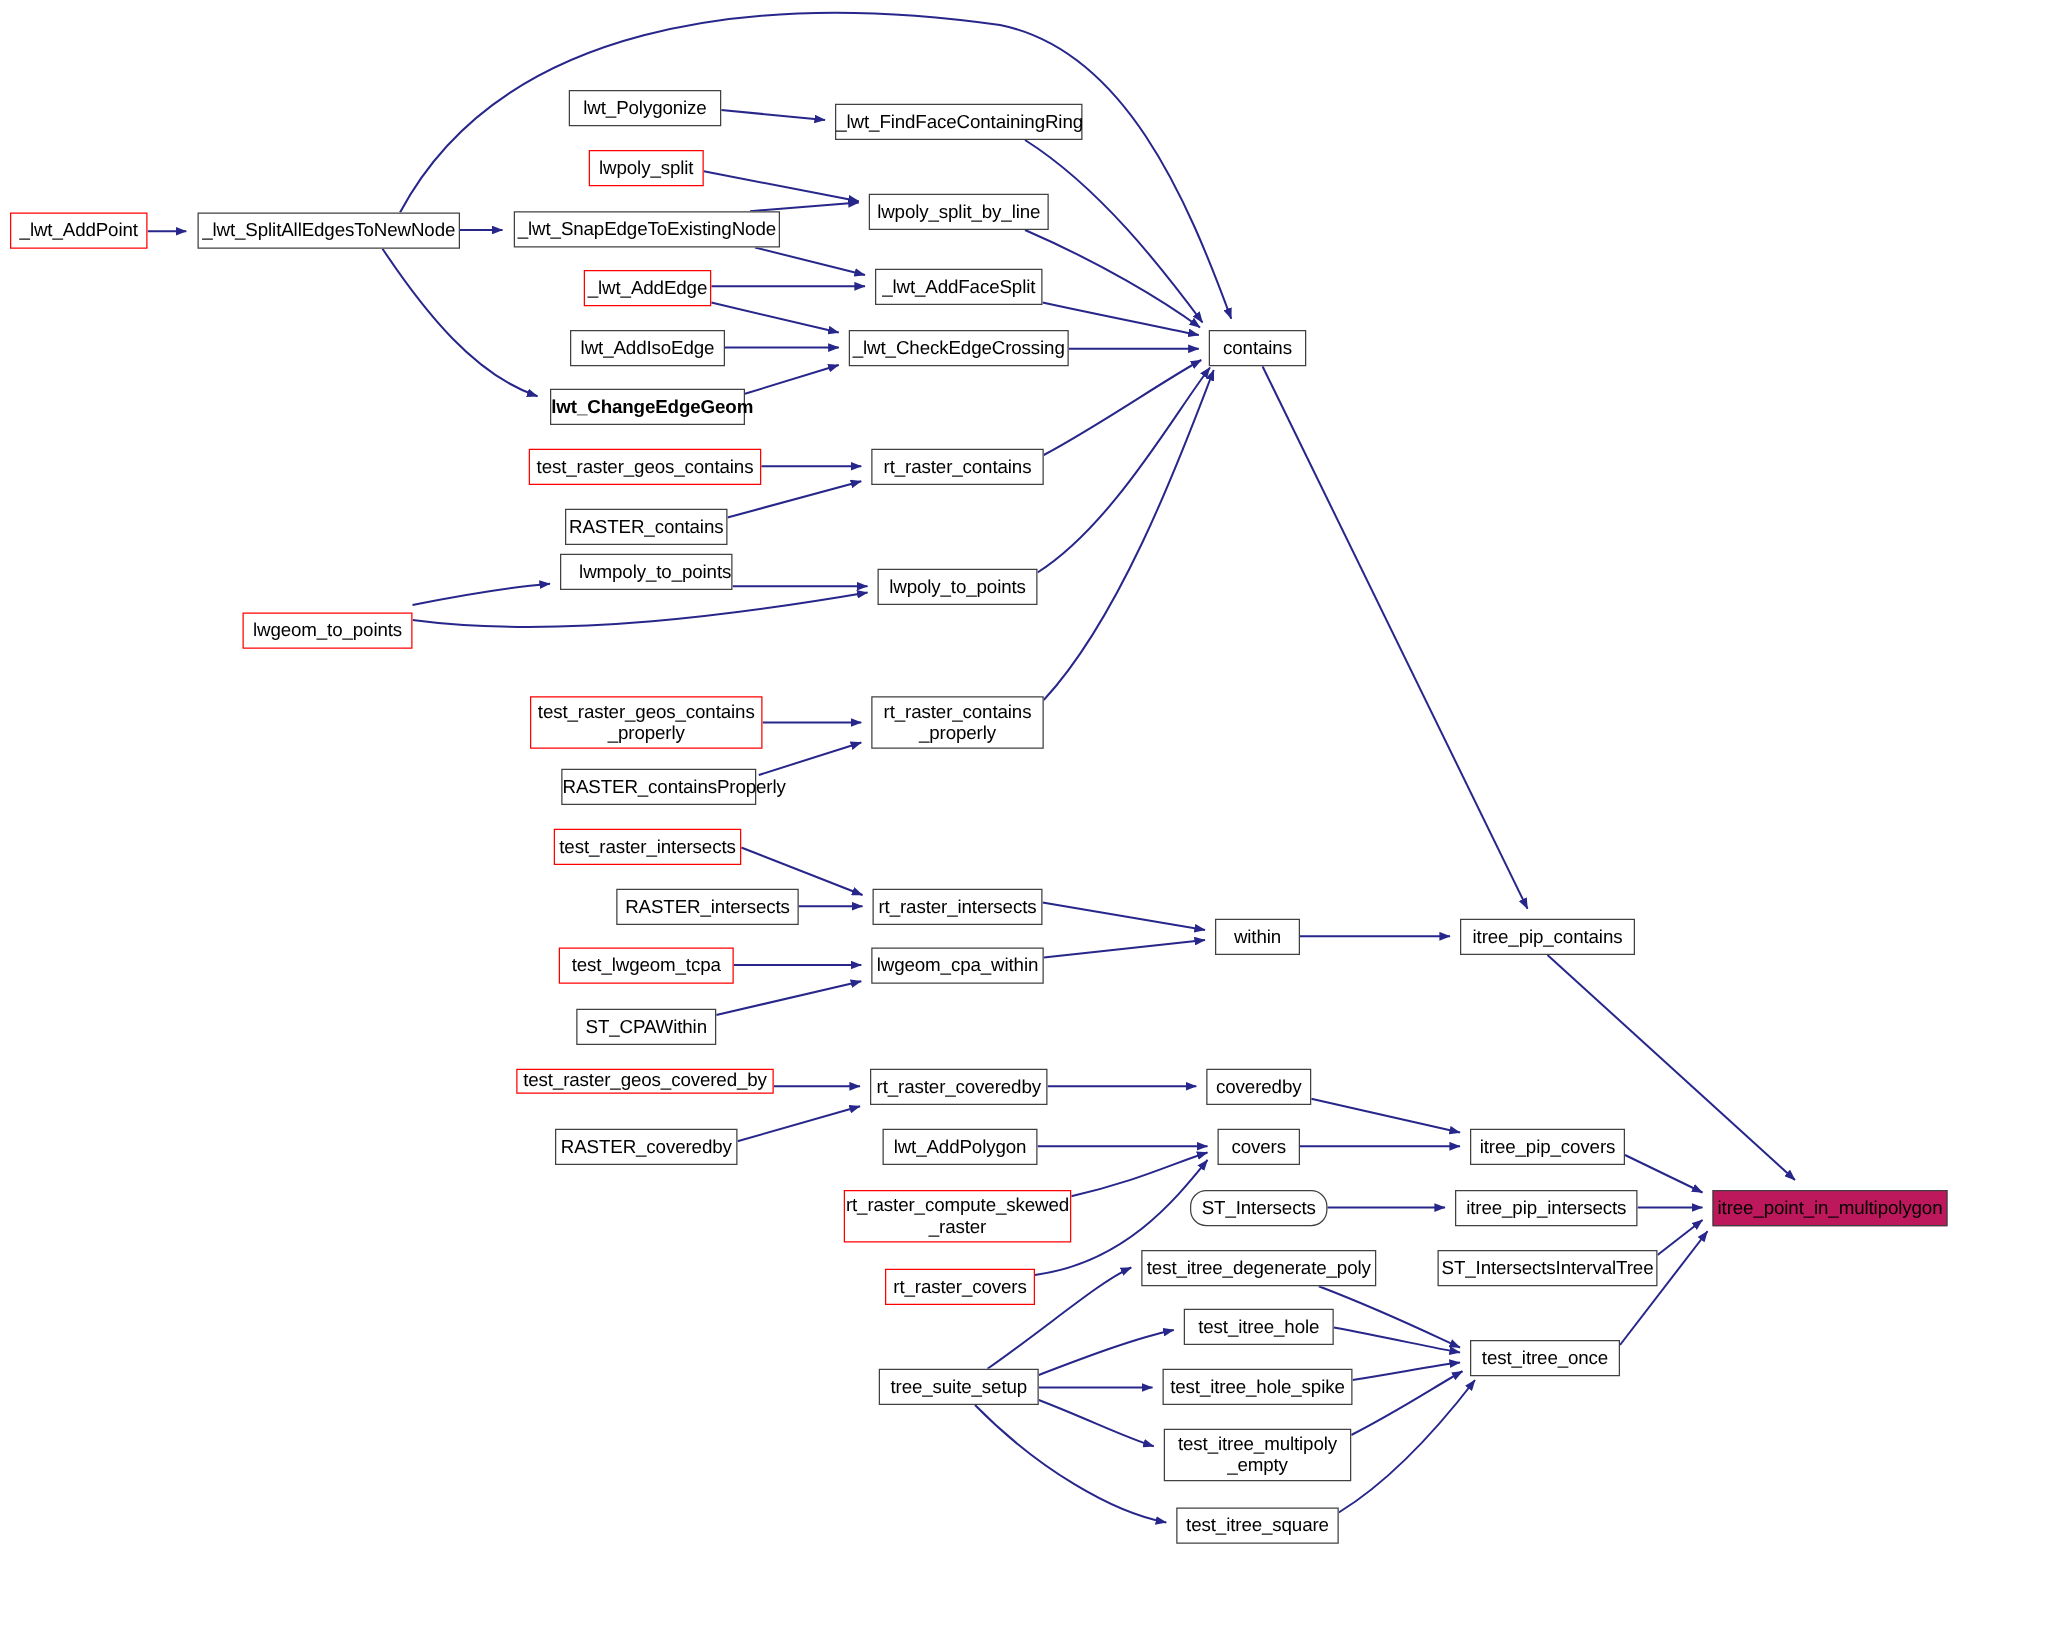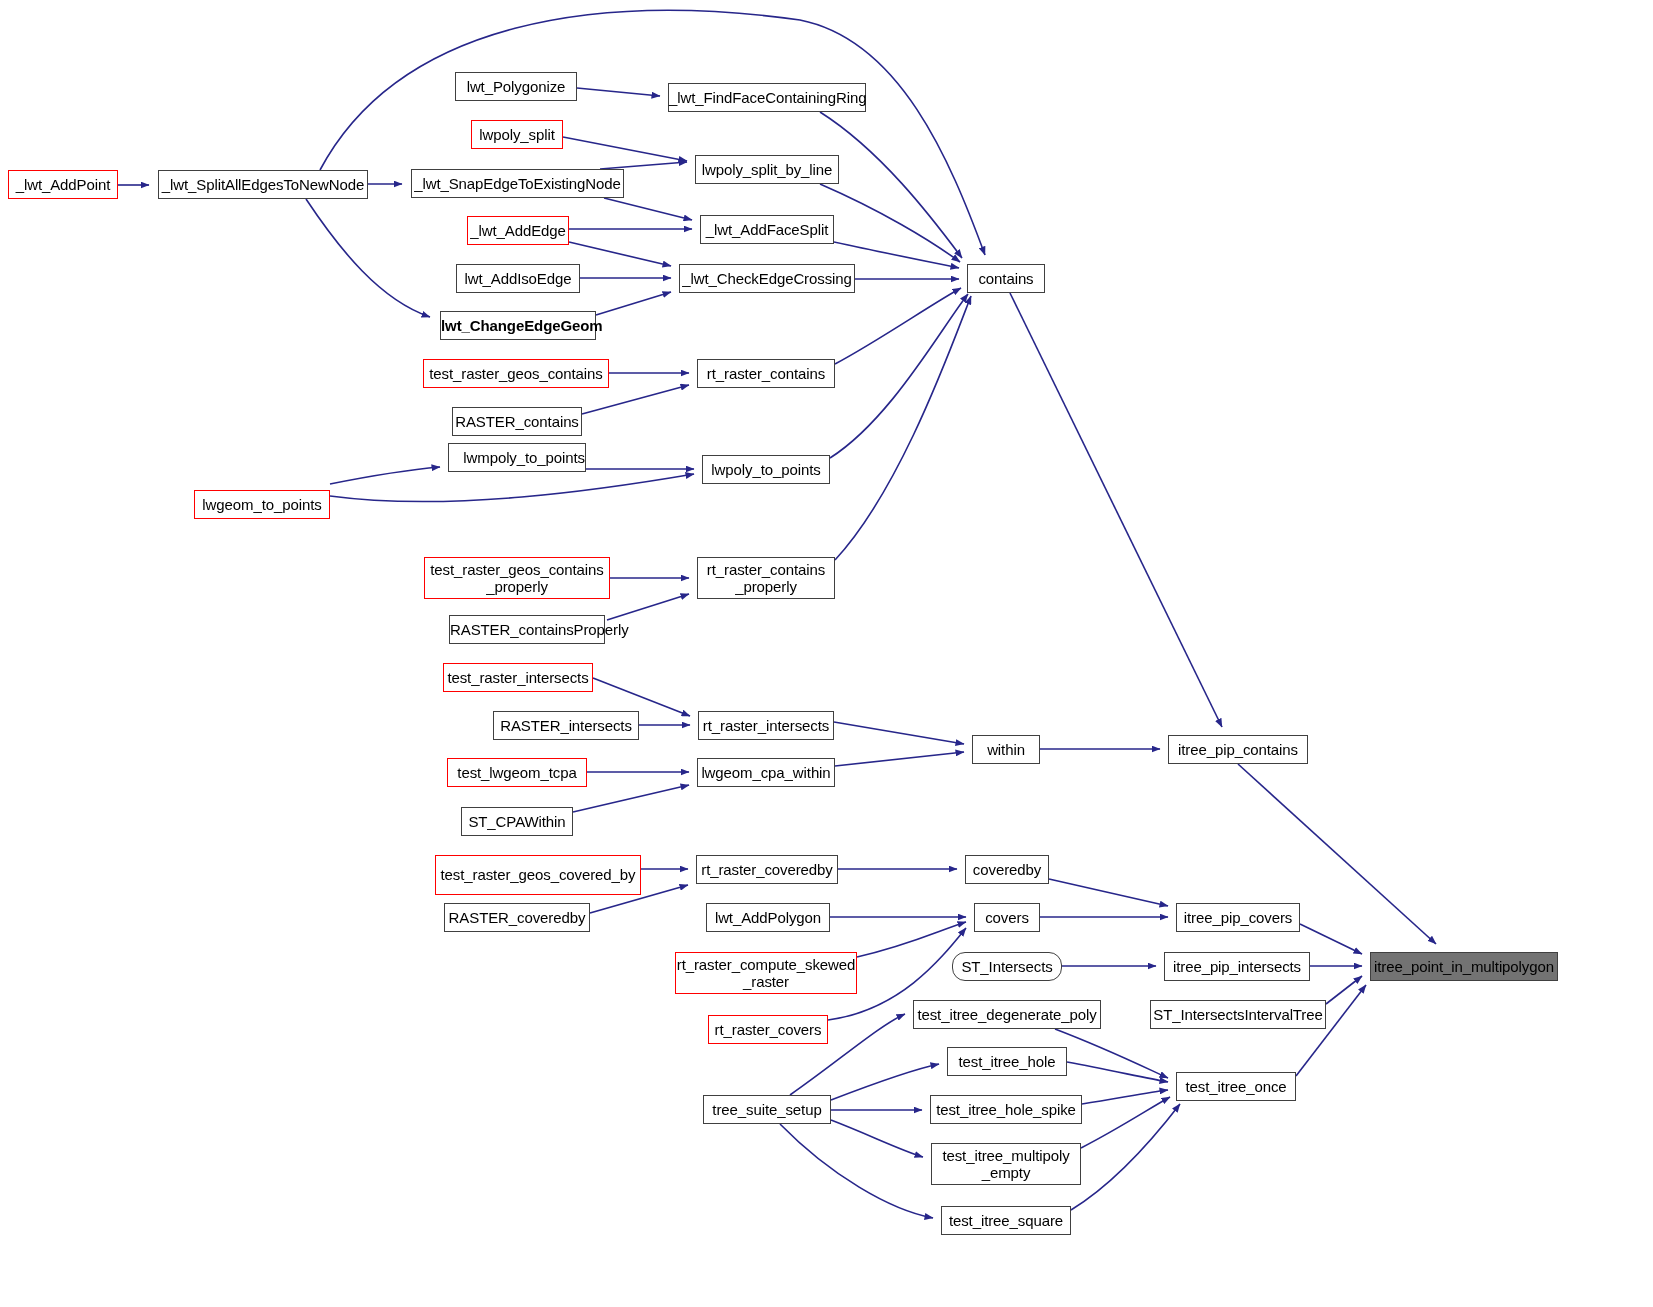--- a/index.html
+++ b/index.html
@@ -36,21 +36,21 @@
     font-size: 15px;
     line-height: 1.14;
     color: #000000;
     white-space: pre-line;
     letter-spacing: -0.1px;
   }
   .node.red {
     border: 1px solid #ff0000;
   }
   .node.highlight {
-    background: #737373;
+    background: #be185d;
     border: 1px solid #404040;
   }
   .node-label {
     display: block;
     width: 100%;
     white-space: pre-line;
   }
 </style>
 </head>
 <body>
@@ -149,21 +149,21 @@
 _properly</span></div>
       <div class="node" style="left: 425px; top: 615px; width: 156px; height: 29px; margin-left: 24px;"><span class="node-label">RASTER_containsProperly</span></div>
       <div class="node red" style="left: 443px; top: 663px; width: 150px; height: 29px;"><span class="node-label">test_raster_intersects</span></div>
       <div class="node" style="left: 445px; top: 711px; width: 146px; height: 29px; margin-left: 48px;"><span class="node-label">RASTER_intersects</span></div>
       <div class="node" style="left: 698px; top: 711px; width: 136px; height: 29px;"><span class="node-label">rt_raster_intersects</span></div>
       <div class="node red" style="left: 447px; top: 758px; width: 140px; height: 29px;"><span class="node-label">test_lwgeom_tcpa</span></div>
       <div class="node" style="left: 697px; top: 758px; width: 138px; height: 29px;"><span class="node-label">lwgeom_cpa_within</span></div>
       <div class="node" style="left: 461px; top: 807px; width: 112px; height: 29px;"><span class="node-label">ST_CPAWithin</span></div>
       <div class="node" style="left: 972px; top: 735px; width: 68px; height: 29px;"><span class="node-label">within</span></div>
       <div class="node" style="left: 1168px; top: 735px; width: 140px; height: 29px;"><span class="node-label">itree_pip_contains</span></div>
-      <div class="node red" style="left: 435px; top: 855px; width: 206px; height: 40px;"><span class="node-label">test_raster_geos_covered_by</span></div>
+      <div class="node red" style="left: 413px; top: 855px; width: 206px; height: 20px;"><span class="node-label">test_raster_geos_covered_by</span></div>
       <div class="node" style="left: 696px; top: 855px; width: 142px; height: 29px;"><span class="node-label">rt_raster_coveredby</span></div>
       <div class="node" style="left: 965px; top: 855px; width: 84px; height: 29px;"><span class="node-label">coveredby</span></div>
       <div class="node" style="left: 444px; top: 903px; width: 146px; height: 29px;"><span class="node-label">RASTER_coveredby</span></div>
       <div class="node" style="left: 706px; top: 903px; width: 124px; height: 29px;"><span class="node-label">lwt_AddPolygon</span></div>
       <div class="node" style="left: 974px; top: 903px; width: 66px; height: 29px;"><span class="node-label">covers</span></div>
       <div class="node" style="left: 1176px; top: 903px; width: 124px; height: 29px;"><span class="node-label">itree_pip_covers</span></div>
       <div class="node red" style="left: 675px; top: 952px; width: 182px; height: 42px;"><span class="node-label">rt_raster_compute_skewed
 _raster</span></div>
       <div class="node" style="left: 952px; top: 952px; width: 110px; height: 29px; border-radius: 13px;"><span class="node-label">ST_Intersects</span></div>
       <div class="node" style="left: 1164px; top: 952px; width: 146px; height: 29px;"><span class="node-label">itree_pip_intersects</span></div>

